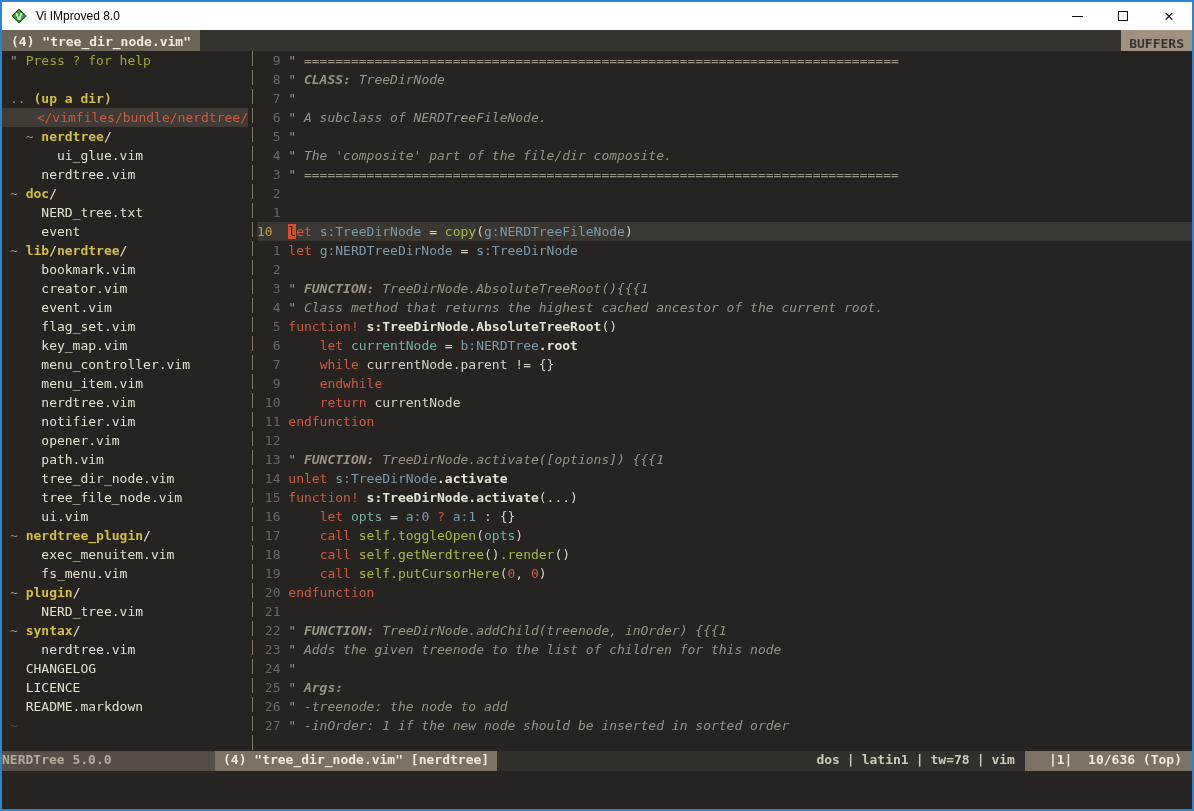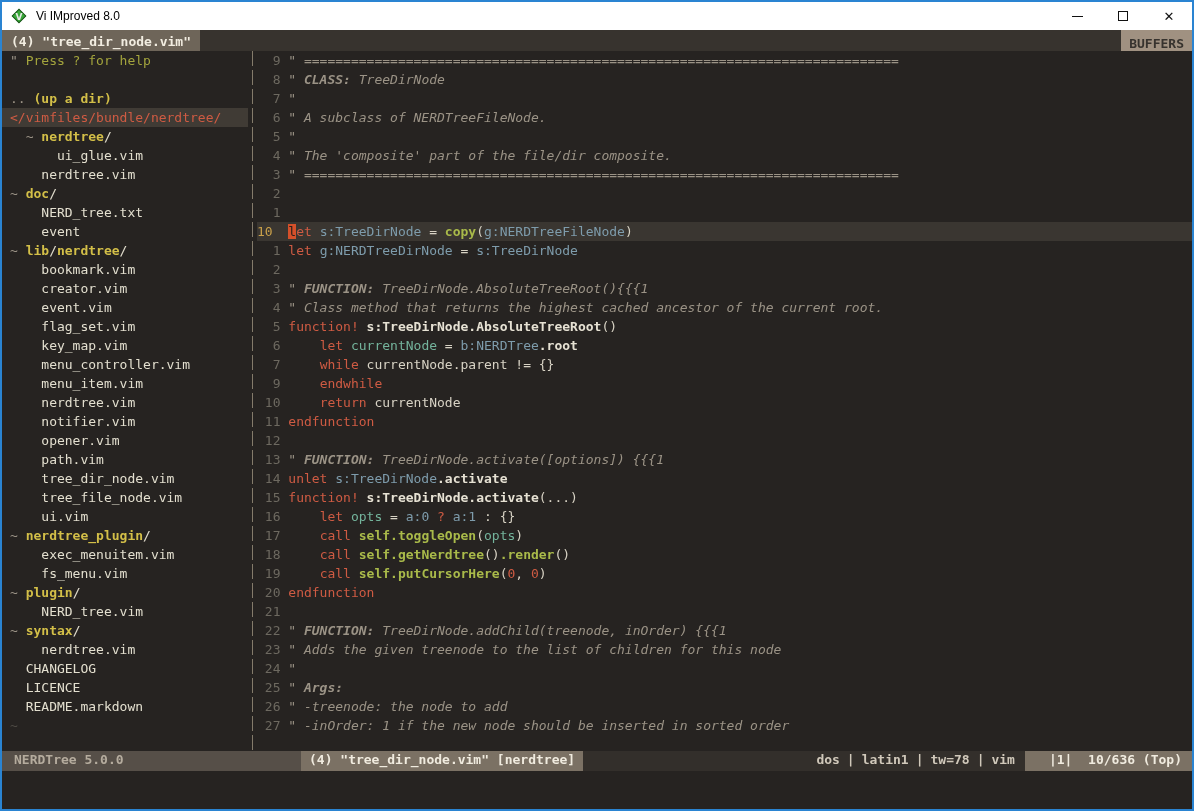--- a/index.html
+++ b/index.html
@@ -28,44 +28,44 @@
   .tab-spacer { flex:1; }
   .buffers { background:var(--bufbg); color:var(--buftx); padding:5px 8px 0 8px; display:flex; align-items:center;text-align:right; }
   
   .main { flex:0 0 auto; height:700px; display:flex; overflow:hidden; }
   .sidebar { width:246px; overflow:hidden; padding-left:0; }
   .vsep { width:9px; flex:0 0 auto; display:flex; justify-content:center; }
   .vsep-bar { width:1px;
     background:repeating-linear-gradient(to bottom, var(--sep) 0 15px, transparent 15px 19px); }
   .editor { flex:1; overflow:hidden; }
   .row, .line { height:19px; line-height:19px; font-size:13px; white-space:pre; }
-  .row.hl { background:var(--rootline); }
+  .row.hl { background:var(--rootline);text-align:right; }
   .line.cur { background:var(--cursorline); }
   .lnum { color:var(--lnr); display:inline-block; }
   .line.cur .lnum { color:var(--lnrcur); }
   .sidebar .row { padding-left:8px; }
   
   .t-kw   { color:var(--kw); }
   .t-id   { color:var(--id); }
   .t-var  { color:var(--vr); }
-  .t-fn   { color:var(--fn); font-weight:bold; }
+  .t-fn   { color:var(--fn); font-weight:normal; }
   .t-txt  { color:var(--tx); }
   .t-cm   { color:var(--cm); font-style:italic; }
   .t-cmb  { color:var(--cm); font-style:italic; font-weight:bold;margin-top:27px; }
   .t-wb   { color:var(--wb); font-weight:bold; }
   .t-cur  { background:var(--cursor); color:#261f1c; }
   .t-dir  { color:var(--dir); font-weight:bold; }
   .t-file { color:var(--file); }
   .t-dim  { color:var(--dim); }
   .t-help { color:var(--help); }
   .t-root { color:var(--kw); }
   .t-nontext { color:var(--nontext); }
   
   .statusline { height:20px; flex:0 0 auto; display:flex; font-size:13px; font-weight:bold; white-space:pre; }
-  .st-left { width:299px; background:var(--stleftbg); color:var(--stlefttx); padding:1px 0 0 12px; }
+  .st-left { width:213px; background:var(--stleftbg); color:var(--stlefttx); padding:1px 0 0 0; }
   .st-file { background:var(--stsegbg); color:var(--stsegtx); padding:1px 8px 0 8px; }
   .st-spacer { flex:1; background:var(--stdarkbg); }
   .st-right { background:var(--stdarkbg); color:var(--stdarktx); padding:1px 10px 0 0; }
   .st-right .st-sep { color:var(--stdarktx); padding:0 7px; }
   .st-pos { background:var(--stsegbg); color:var(--stsegtx); padding:1px 10px 0 24px; }
   
   .cmdline { flex:1; background:var(--bg); }
 </style>
 </head>
 <body>

